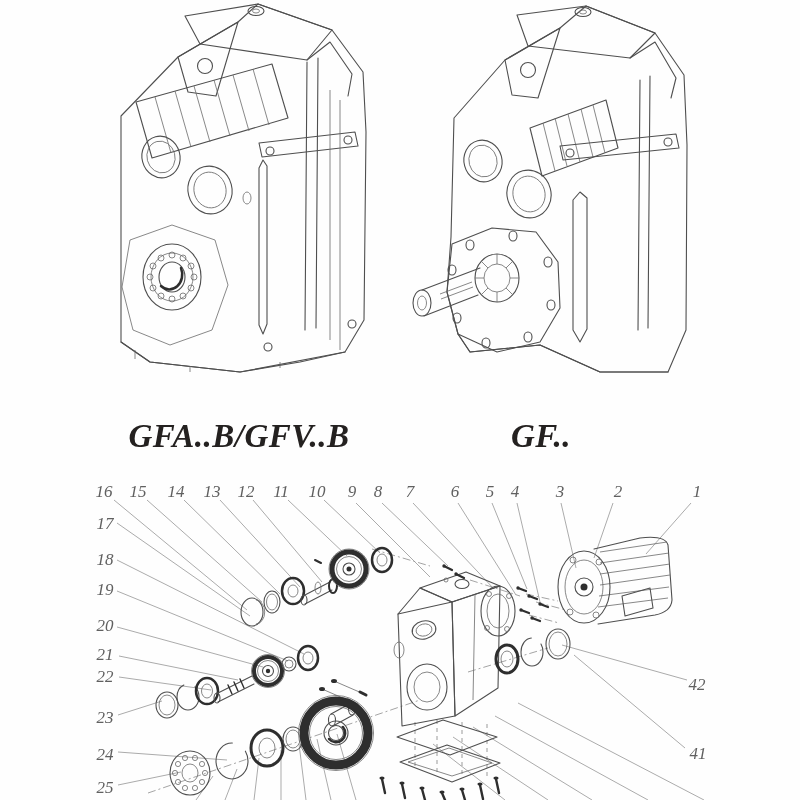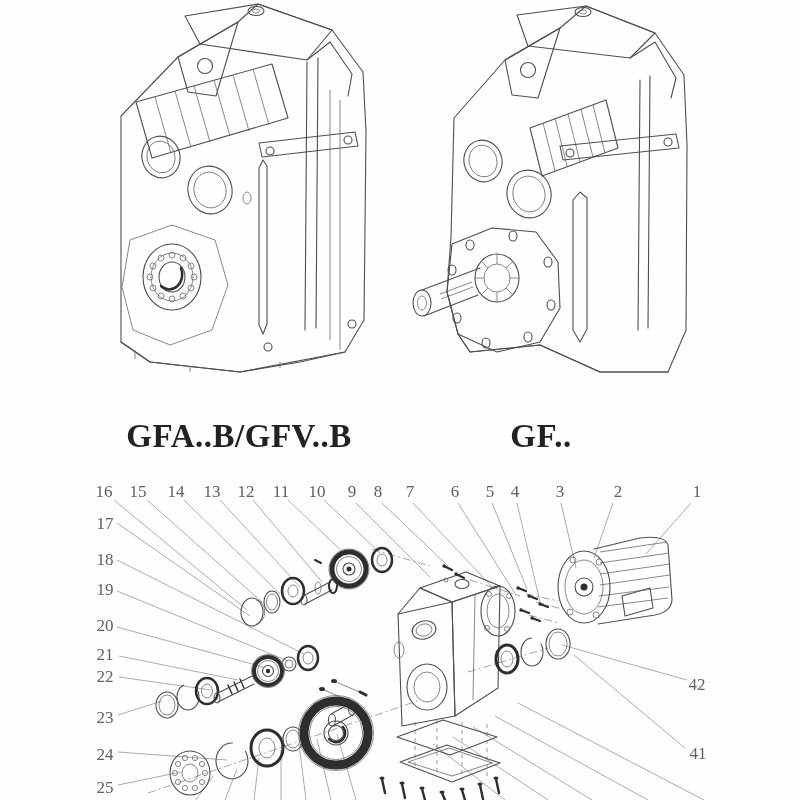--- a/index.html
+++ b/index.html
@@ -1,17 +1,17 @@
 <!DOCTYPE html>
 <html><head>
 <meta charset="utf-8">
 <style>
   html,body{margin:0;padding:0;background:#ffffff;}
   #stage{position:relative;width:800px;height:800px;background:#fefefe;overflow:hidden;
-         font-family:"Liberation Serif",serif;}
+         font-family:"Liberation Serif",serif;font-style:italic;}
   svg{position:absolute;left:0;top:0;}
   .ln{stroke:#4f4f4f;fill:none;stroke-width:1.1;stroke-linejoin:round;stroke-linecap:round;}
   .thin{stroke:#6a6a6a;fill:none;stroke-width:.8;stroke-linejoin:round;}
   .dark{stroke:#2e2e2e;fill:none;stroke-linejoin:round;stroke-linecap:round;}
   .fillDark{fill:#2e2e2e;stroke:none;}
   .leader{stroke:#ababab;fill:none;stroke-width:1;}
   .dash{stroke:#939393;fill:none;stroke-width:.85;stroke-dasharray:8 3 2 3;}
   .vdash{stroke:#8a8a8a;fill:none;stroke-width:.85;stroke-dasharray:4 4;}
   .callout{font-family:"Liberation Serif",serif;font-size:17px;fill:#606060;}
   .model-label{font-family:"Liberation Serif",serif;font-size:33px;font-weight:bold;fill:#242120;letter-spacing:.5px;}

